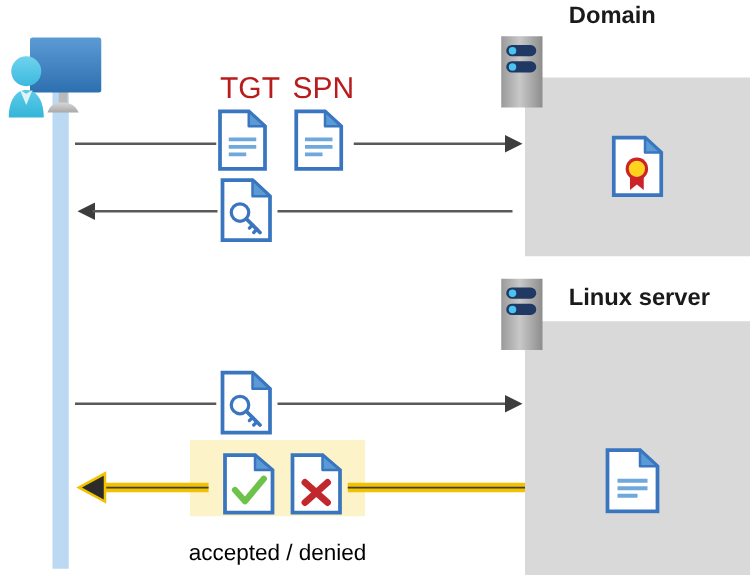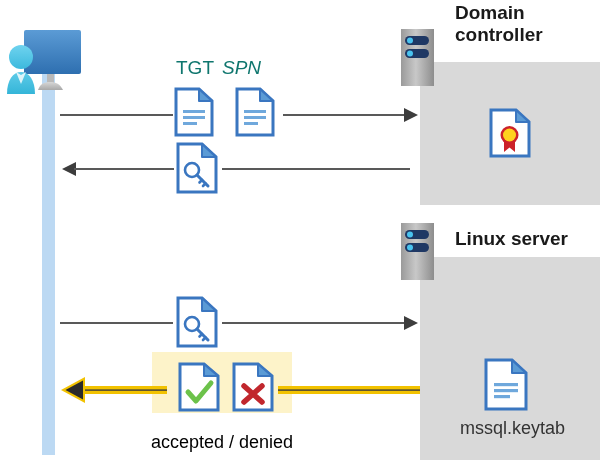--- a/index.html
+++ b/index.html
@@ -11,21 +11,21 @@
   
   .panel{background:#d9d9d9;}
 
   
   .hdr{font-weight:bold;color:#1a1a1a;line-height:1.18;}
   .hdr-client{font-size:20px;}
   .hdr-server{font-size:19px;}
 
   
   .lbl{color:#3b3b3b;}
-  .lbl-doc{font-size:19px;color:#0f766e;}
+  .lbl-doc{font-size:24px;color:#b91c1c;}
   .lbl-cap{font-size:18px;color:#000000;}
   .lbl-file{font-size:18px;color:#333;}
 
   
   .lifeline{background:#bcd9f3;}
 
   
   .ln{background:#595959;height:2px;}
 
   
@@ -74,21 +74,20 @@
       <circle cx="15" cy="29" r="12" fill="url(#headGrad)"></circle>
 
       <path d="M1 66 C1 52 7 44 15 44 C23 44 29 52 29 66 Z" fill="url(#bodyGrad)"></path>
 
       <path d="M10 44 L15 56 L20 44 L15 47 Z" fill="#e9f7fb" opacity="0.92"></path>
     </svg>
   </div>
 
   <div class="abs hdr hdr-server" style="left:455px;top:2px;width:145px;">
     <div>Domain</div>
-    <div>controller</div>
   </div>
 
   <div class="abs" style="left:400px;top:28px;width:40px;height:60px;">
     <svg class="ico" width="40" height="60" viewBox="0 0 40 60" xmlns="http://www.w3.org/2000/svg">
       <defs>
         <linearGradient id="rackG" x1="0" y1="0" x2="1" y2="0">
           <stop offset="0" stop-color="#9a9a9a"></stop>
             <stop offset="0.45" stop-color="#c8c8c8"></stop>
           <stop offset="1" stop-color="#8d8d8d"></stop>
         </linearGradient>
@@ -127,32 +126,31 @@
   <div class="abs" style="left:484px;top:358px;width:44px;height:53px;">
     <svg class="ico" width="44" height="53" viewBox="0 0 44 53" xmlns="http://www.w3.org/2000/svg">
       <path d="M2 2 H28 L42 15 V51 H2 Z" fill="#ffffff" stroke="#3a76c0" stroke-width="3"></path>
       <path d="M28 2 L42 15 H28 Z" fill="#5b9bd5" stroke="#3a76c0" stroke-width="2" stroke-linejoin="round"></path>
       <rect x="10" y="25" width="24" height="3.2" fill="#6fa8dc"></rect>
       <rect x="10" y="31" width="24" height="3.2" fill="#6fa8dc"></rect>
       <rect x="10" y="37" width="16" height="3.2" fill="#6fa8dc"></rect>
     </svg>
   </div>
 
-  <div class="abs lbl lbl-file" style="left:440px;top:418px;width:145px;text-align:center;">mssql.keytab</div>
 
   <div class="abs ln" style="left:60px;top:114px;width:113px;"></div>
   <div class="abs ln" style="left:283px;top:114px;width:125px;"></div>
   <div class="abs" style="left:404px;top:107px;width:16px;height:16px;">
     <svg class="ico" width="16" height="16" viewBox="0 0 16 16" xmlns="http://www.w3.org/2000/svg">
       <path d="M0 1 L14 8 L0 15 Z" fill="#3d3d3d"></path>
     </svg>
   </div>
 
   <div class="abs lbl lbl-doc" style="left:176px;top:57px;">TGT</div>
-  <div class="abs lbl lbl-doc" style="left:222px;top:57px;font-style:italic;">SPN</div>
+  <div class="abs lbl lbl-doc" style="left:234px;top:57px;">SPN</div>
 
   <div class="abs" style="left:174px;top:87px;width:40px;height:50px;">
     <svg class="ico" width="40" height="50" viewBox="0 0 40 50" xmlns="http://www.w3.org/2000/svg">
       <path d="M2 2 H25 L38 14 V48 H2 Z" fill="#ffffff" stroke="#3a76c0" stroke-width="3"></path>
       <path d="M25 2 L38 14 H25 Z" fill="#5b9bd5" stroke="#3a76c0" stroke-width="2" stroke-linejoin="round"></path>
       <rect x="9" y="23" width="22" height="3" fill="#6fa8dc"></rect>
       <rect x="9" y="29" width="22" height="3" fill="#6fa8dc"></rect>
       <rect x="9" y="35" width="14" height="3" fill="#6fa8dc"></rect>
     </svg>
   </div>

